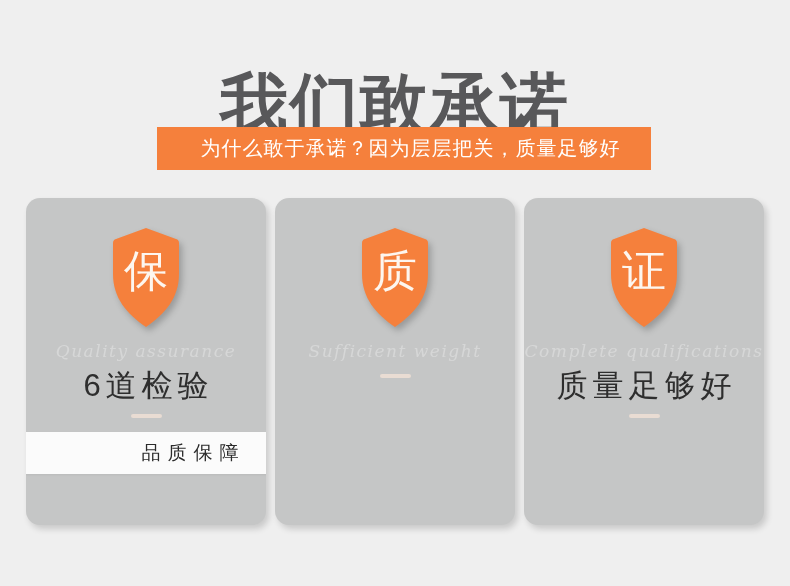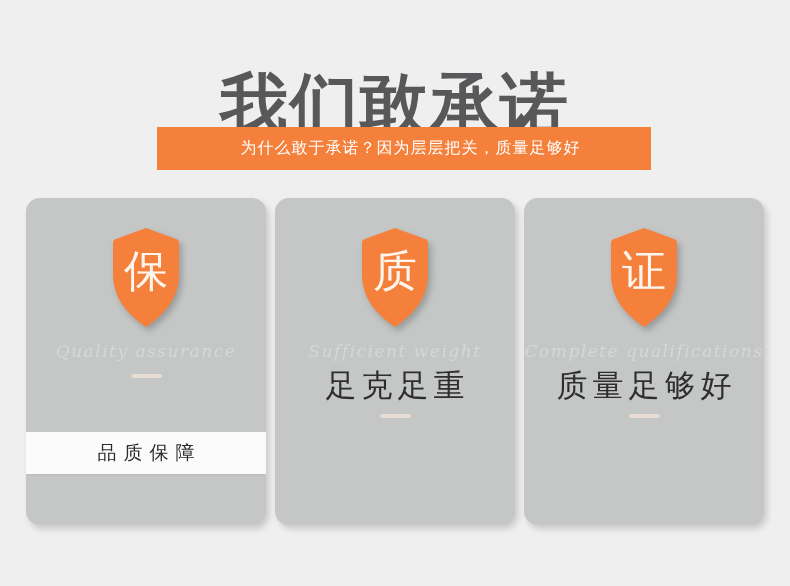--- a/index.html
+++ b/index.html
@@ -35,21 +35,21 @@
     top: 127px;
     width: 494px;
     height: 43px;
     background: #f5803c;
     display: flex;
     align-items: center;
     justify-content: center;
   }
   .subtitle-text {
     color: #ffffff;
-    font-size: 16px;
+    font-size: 20px;
     letter-spacing: 1px;
     white-space: nowrap;
     margin-left: 13px;
   }
 
   
   .cards-row {
     position: absolute;
     left: 0;
     top: 198px;
@@ -134,20 +134,21 @@
     position: absolute;
     left: 0;
     top: 234px;
     width: 100%;
     height: 42px;
     background: #fbfbfb;
     display: flex;
     align-items: center;
     justify-content: center;
     box-shadow: 0 1px 2px rgba(0,0,0,0.06);
+    padding-left: 44px;
   }
   .band-text {
     font-size: 19px;
     color: #2b2b2b;
     letter-spacing: 7px;
     text-indent: 7px;
     white-space: nowrap;
   }
 </style>
 </head>
@@ -164,35 +165,35 @@
   <div class="cards-row">
 
     <div class="card">
       <div class="shield-wrap">
         <svg class="shield-svg" viewBox="0 0 76 104" xmlns="http://www.w3.org/2000/svg">
           <path d="M38 2 L68 13 C70 13.5 71 15 71 17 L71 48 C71 72 57 88 38 101 C19 88 5 72 5 48 L5 17 C5 15 6 13.5 8 13 Z" fill="#f5803c"></path>
         </svg>
         <span class="shield-char">保</span>
       </div>
       <div class="script-line">Quality assurance</div>
+      <div class="card-title">6道检验</div>
       <div class="mini-divider"></div>
       <div class="band">
         <span class="band-text">品质保障</span>
       </div>
     </div>
 
     <div class="card">
       <div class="shield-wrap">
         <svg class="shield-svg" viewBox="0 0 76 104" xmlns="http://www.w3.org/2000/svg">
           <path d="M38 2 L68 13 C70 13.5 71 15 71 17 L71 48 C71 72 57 88 38 101 C19 88 5 72 5 48 L5 17 C5 15 6 13.5 8 13 Z" fill="#f5803c"></path>
         </svg>
         <span class="shield-char">质</span>
       </div>
       <div class="script-line">Sufficient weight</div>
-      <div class="card-title">足克足重</div>
       <div class="mini-divider"></div>
     </div>
 
     <div class="card">
       <div class="shield-wrap">
         <svg class="shield-svg" viewBox="0 0 76 104" xmlns="http://www.w3.org/2000/svg">
           <path d="M38 2 L68 13 C70 13.5 71 15 71 17 L71 48 C71 72 57 88 38 101 C19 88 5 72 5 48 L5 17 C5 15 6 13.5 8 13 Z" fill="#f5803c"></path>
         </svg>
         <span class="shield-char">证</span>
       </div>

